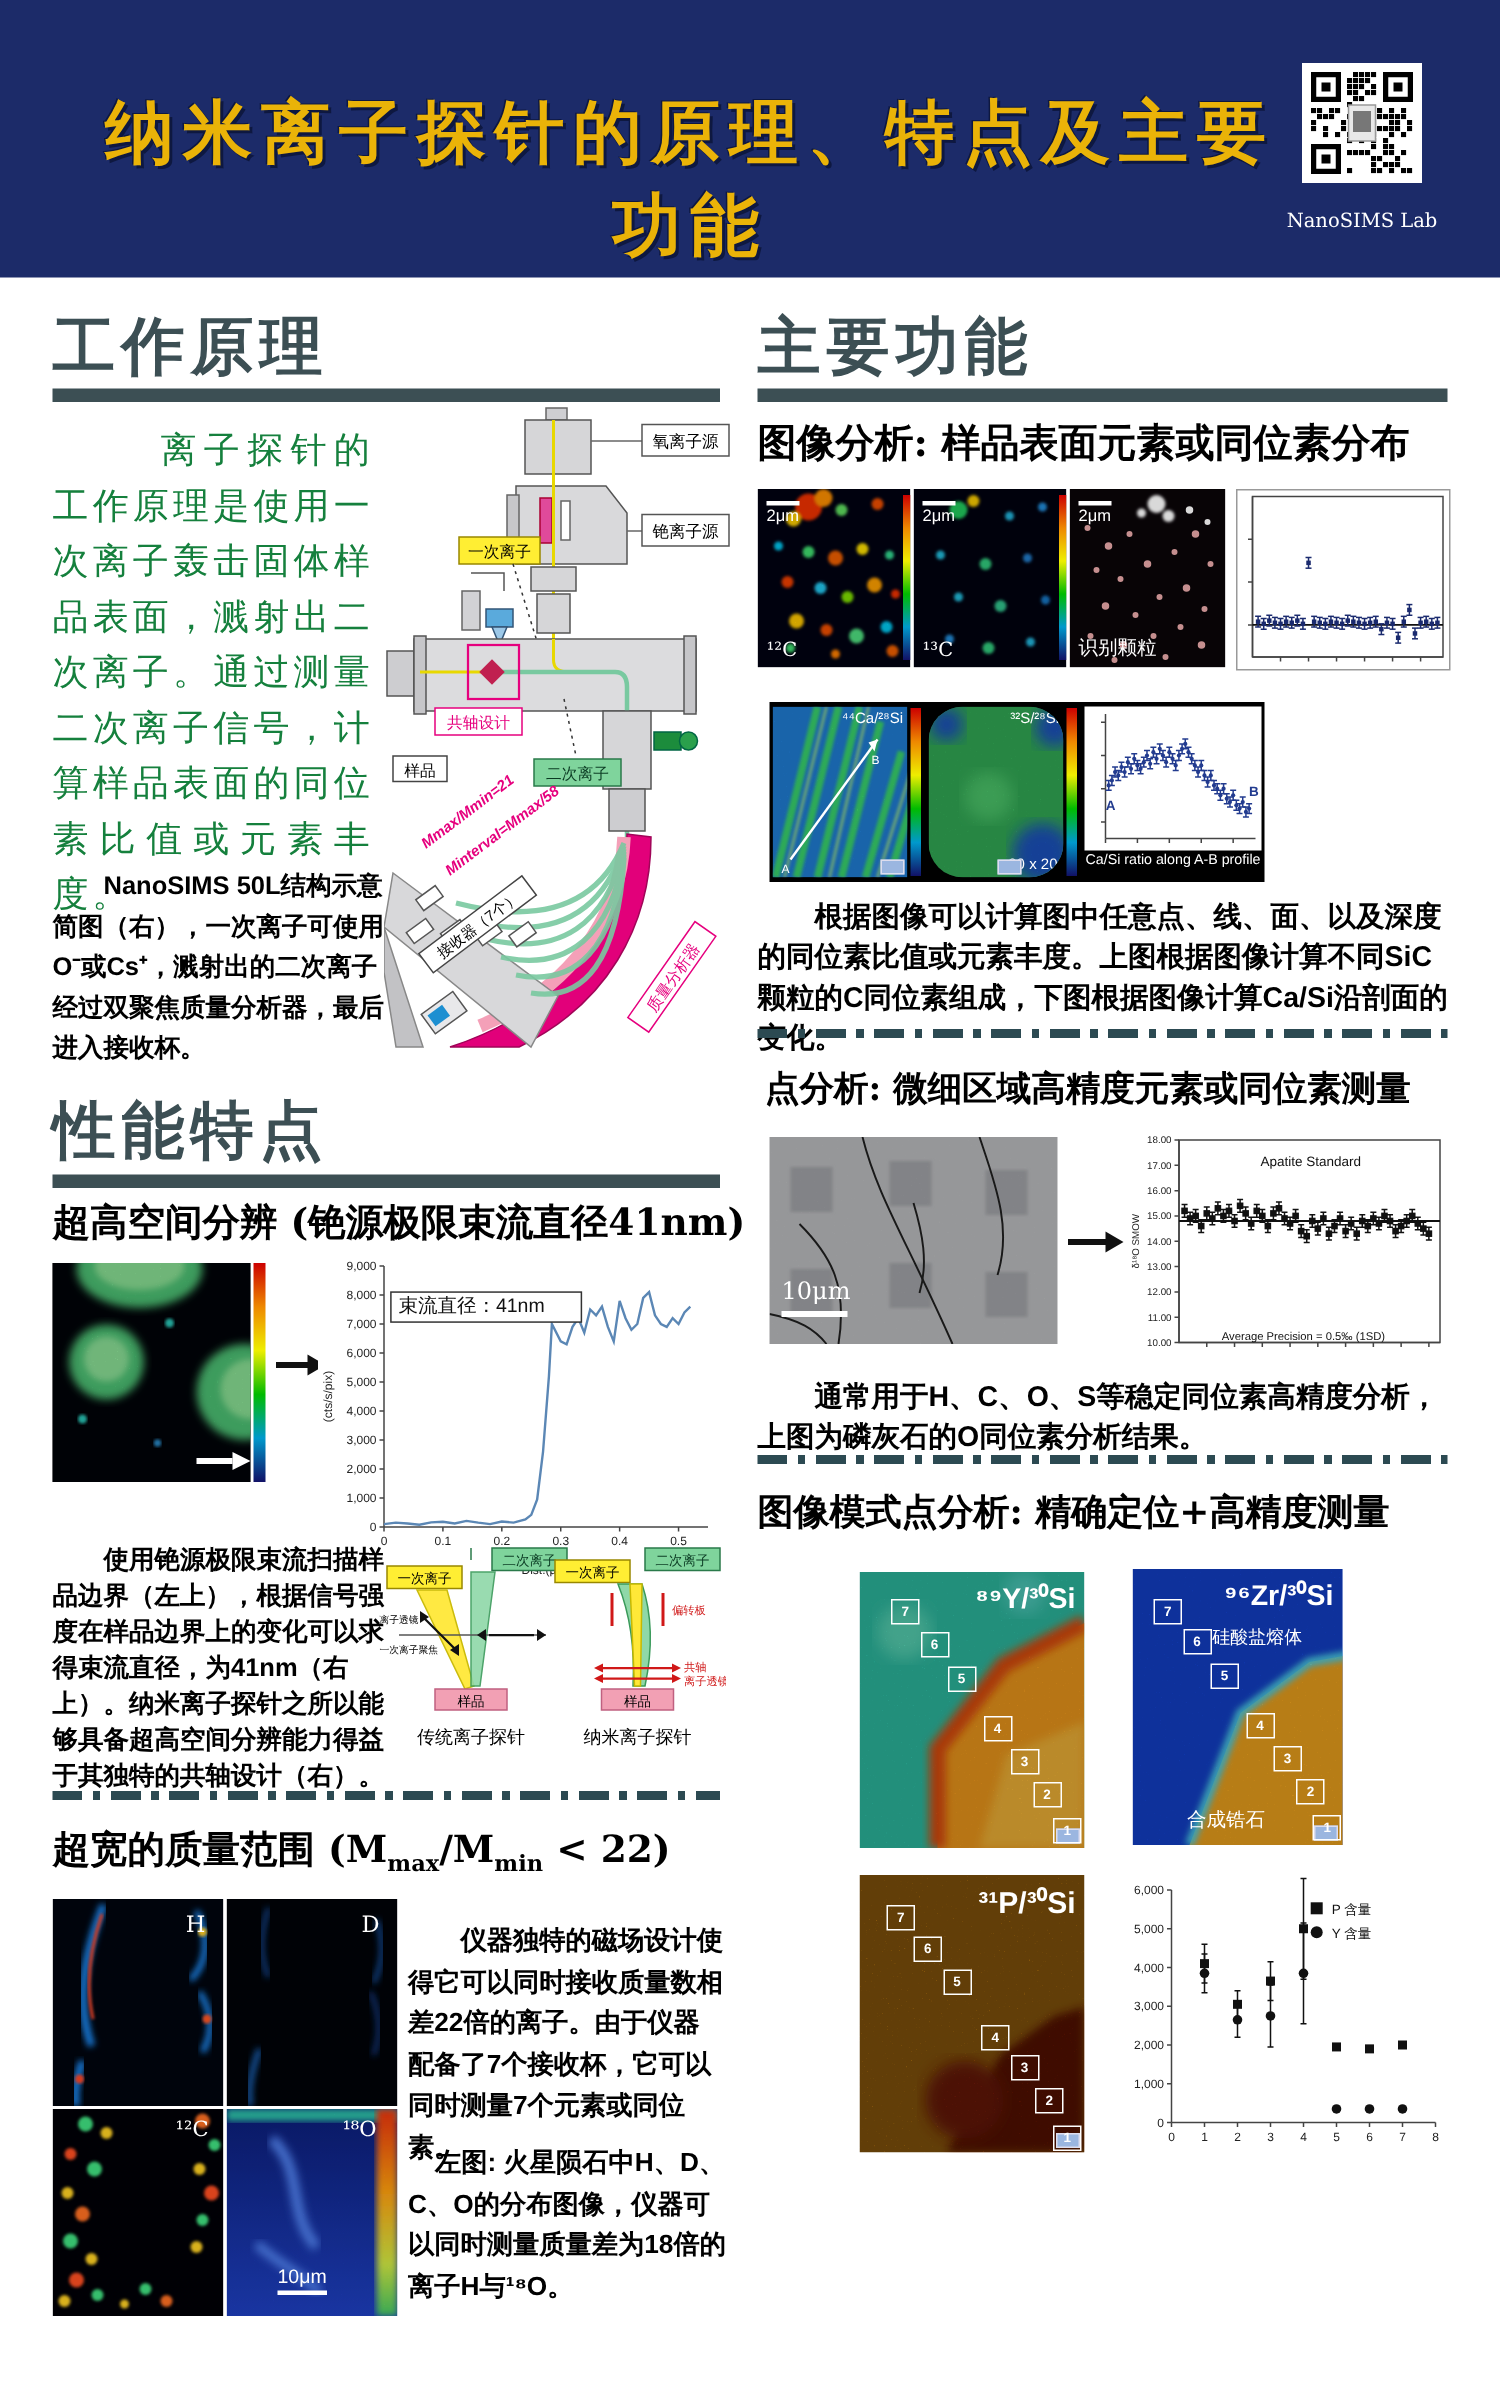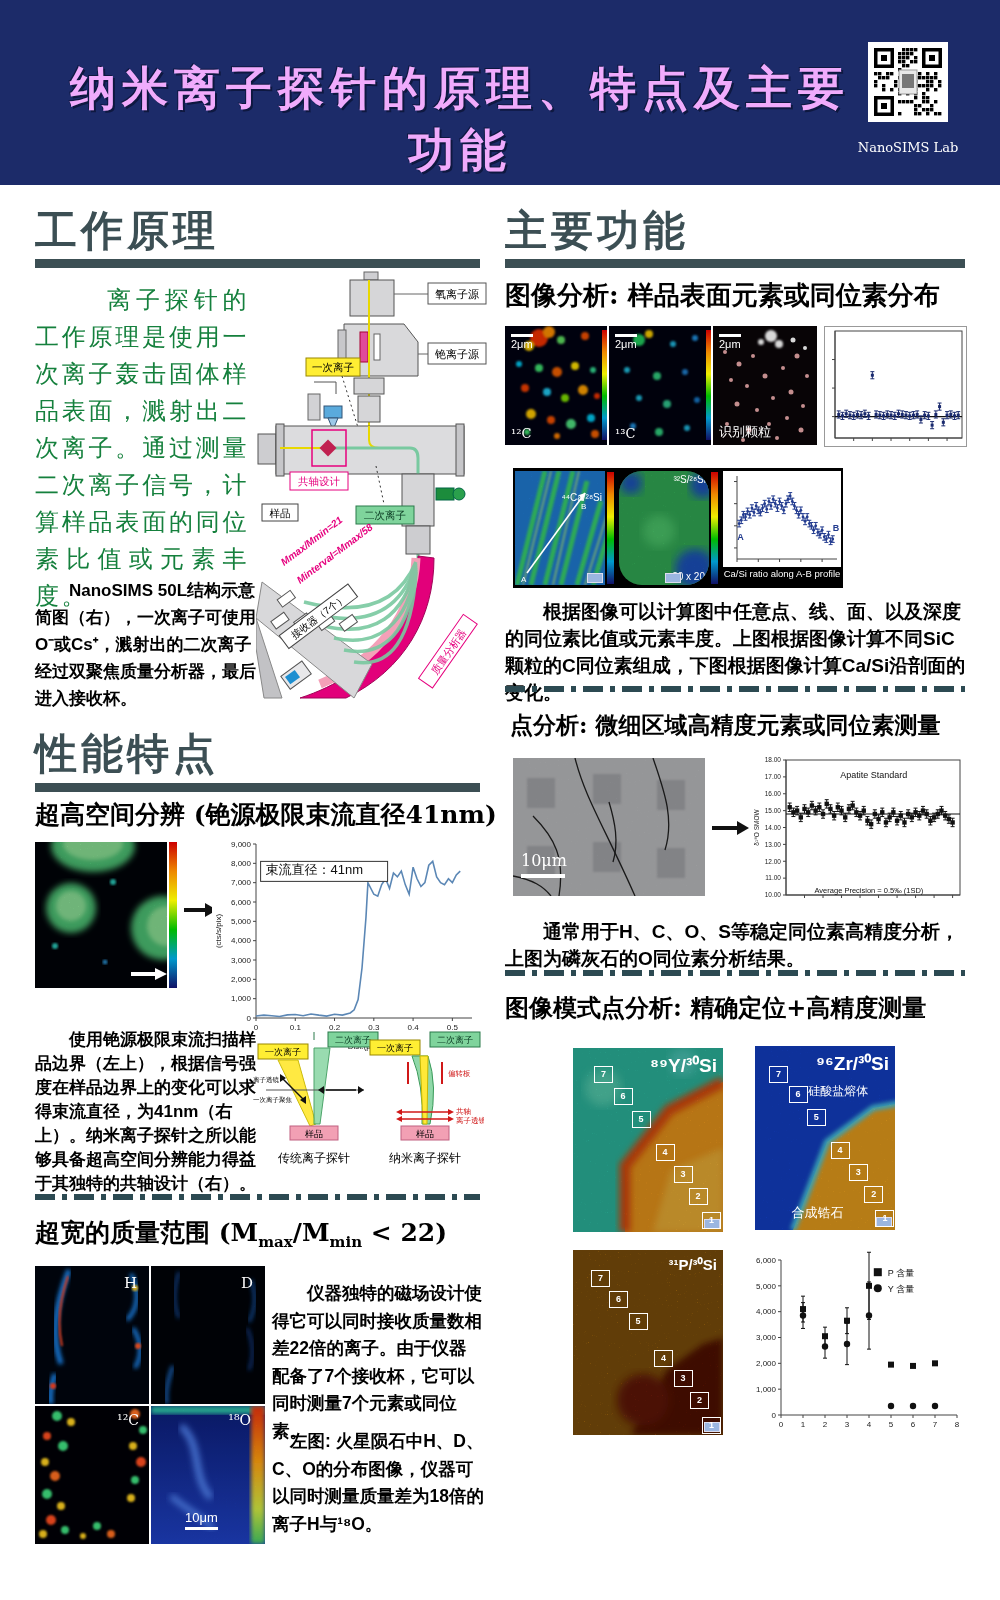--- a/index.html
+++ b/index.html
@@ -1,21 +1,21 @@
 <!DOCTYPE html>
 <html><head>
 <meta charset="utf-8">
 <style>
   html,body{margin:0;padding:0;background:#888;}
   #page{position:relative;width:1000px;height:1600px;background:#fff;overflow:hidden;
         font-family:"Liberation Sans",sans-serif;}
   .abs{position:absolute;}
   
   #hdr{position:absolute;left:0;top:0;width:1000px;height:185px;background:#1c2b69;}
-  #title{position:absolute;left:50px;top:58px;width:820px;text-align:center;color:#f0abfc;
+  #title{position:absolute;left:50px;top:58px;width:820px;text-align:center;color:#eab308;
          font-size:46px;font-weight:bold;letter-spacing:6px;
          text-shadow:2px 2px 0 #0e1840, -1px -1px 0 #0e1840;}
   #qrbox{position:absolute;left:868px;top:42px;width:80px;height:80px;background:#fff;}
   #qrlabel{position:absolute;left:846px;top:140px;width:124px;text-align:center;color:#fff;
            font-family:"DejaVu Serif",serif;font-size:13px;}
   
   .h1{position:absolute;font-size:42px;font-weight:bold;color:#3c4f54;letter-spacing:4px;
       font-family:"Liberation Sans",sans-serif;}
   .hbar{position:absolute;height:9px;background:#3c4f54;}
   .kaihead{position:absolute;font-family:"DejaVu Serif",serif;font-weight:bold;color:#000;}
@@ -748,21 +748,21 @@
           <line x1="8" y1="114" x2="36" y2="0"></line>
             <line x1="38" y1="114" x2="64" y2="0"></line>
           <line x1="70" y1="114" x2="92" y2="44"></line>
         </g>
         <rect width="90" height="114" filter="url(#nz)" opacity="0.18"></rect>
         <line x1="12" y1="102" x2="70" y2="22" stroke="#fff" stroke-width="1.6"></line>
         <polygon points="70,22 64,24 68,30" fill="#fff"></polygon>
         <text x="6" y="111" font-size="8" fill="#fff">A</text>
         <text x="66" y="38" font-size="8" fill="#fff">B</text>
       </svg>
-      <div class="plabel" style="right:3px;top:21px;font-size:10px;margin-left:40px;">⁴⁴Ca/²⁸Si</div>
+      <div class="plabel" style="right:3px;top:3px;font-size:10px;margin-left:40px;">⁴⁴Ca/²⁸Si</div>
       <div class="scalechip" style="right:2px;bottom:2px;"></div>
     </div>
     <div class="cbar" style="left:94px;top:4px;width:7px;height:112px;"></div>
     <div class="panel" style="left:106px;top:3px;width:90px;height:114px;border-radius:23px;">
       <svg width="90" height="114">
           <rect width="90" height="114" fill="#35b35a"></rect>
         <circle cx="76" cy="98" r="20" fill="#1c57c8" filter="url(#b5)"></circle>
         <circle cx="12" cy="12" r="11" fill="#1c57c8" filter="url(#b5)"></circle>
         <circle cx="84" cy="14" r="13" fill="#1c57c8" filter="url(#b5)"></circle>
         <circle cx="40" cy="60" r="16" fill="#4fd070" filter="url(#b5)"></circle>
@@ -1247,21 +1247,21 @@
     <div class="plabel" style="left:26%;top:86%;font-size:13px;">合成锆石</div>
     <div class="scalechip" style="right:3px;bottom:3px;"></div>
   <div class="numbox" style="left: 10%; top: 11%;">7</div><div class="numbox" style="left: 24%; top: 22%;">6</div><div class="numbox" style="left: 37%; top: 34%;">5</div><div class="numbox" style="left: 54%; top: 52%;">4</div><div class="numbox" style="left: 67%; top: 64%;">3</div><div class="numbox" style="left: 78%; top: 76%;">2</div><div class="numbox" style="left: 86%; top: 89%;">1</div></div>
   <div class="panel" id="map31" style="left:573px;top:1250px;width:150px;height:185px;">
     <svg width="150" height="185">
         <rect width="150" height="185" fill="#d98a12"></rect>
       <polygon points="150,185 58,185 94,120 130,94 150,88" fill="#8c1a05" filter="url(#b3)"></polygon>
       <circle cx="70" cy="150" r="26" fill="#a82808" filter="url(#b5)"></circle>
       <rect width="150" height="185" filter="url(#nz)" opacity="0.55"></rect>
     </svg>
-    <div class="plabel" style="right:6px;top:4px;font-size:15px;font-weight:bold;">³¹P/³⁰Si</div>
+    <div class="plabel" style="right:6px;top:4px;font-size:20px;font-weight:bold;">³¹P/³⁰Si</div>
     <div class="scalechip" style="right:3px;bottom:3px;"></div>
   <div class="numbox" style="left: 12%; top: 11%;">7</div><div class="numbox" style="left: 24%; top: 22%;">6</div><div class="numbox" style="left: 37%; top: 34%;">5</div><div class="numbox" style="left: 54%; top: 54%;">4</div><div class="numbox" style="left: 67%; top: 65%;">3</div><div class="numbox" style="left: 78%; top: 77%;">2</div><div class="numbox" style="left: 86%; top: 90%;">1</div></div>
   <div class="chart" id="pyChart" style="left:737px;top:1250px;width:228px;height:185px;"><svg width="228" height="185">
         <line x1="44" y1="165" x2="220" y2="165" stroke="#444"></line>
         <line x1="44" y1="10" x2="44" y2="165" stroke="#444"></line>
         <line x1="41" y1="165" x2="44" y2="165" stroke="#444"></line>
         <text x="39" y="167.8" text-anchor="end" font-size="8" fill="#222">0</text>
         <line x1="41" y1="139.16666666666666" x2="44" y2="139.16666666666666" stroke="#444"></line>
         <text x="39" y="141.96666666666667" text-anchor="end" font-size="8" fill="#222">1,000</text>
         <line x1="41" y1="113.33333333333334" x2="44" y2="113.33333333333334" stroke="#444"></line>

